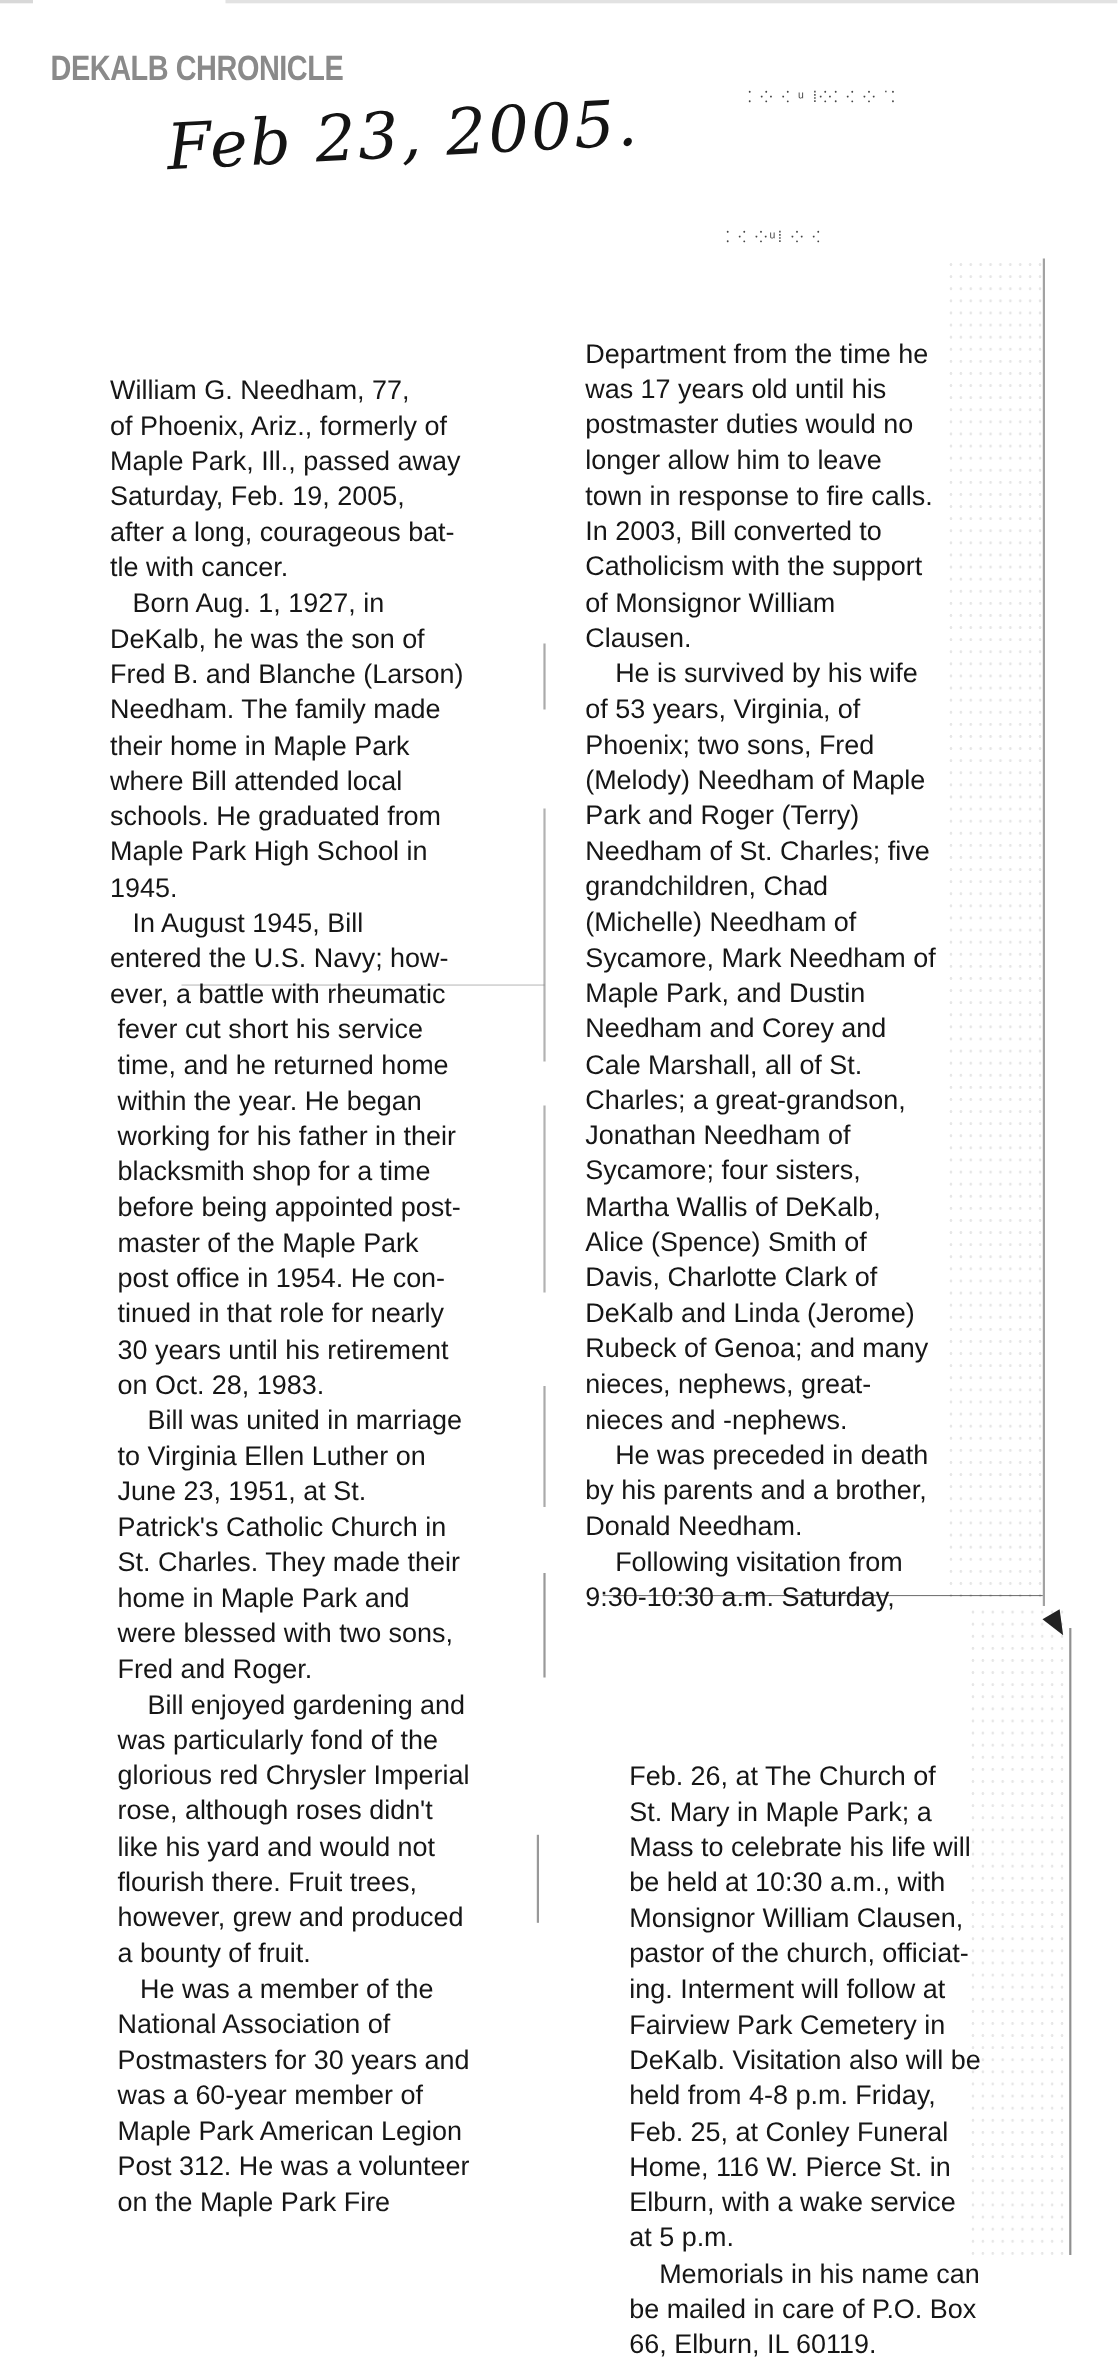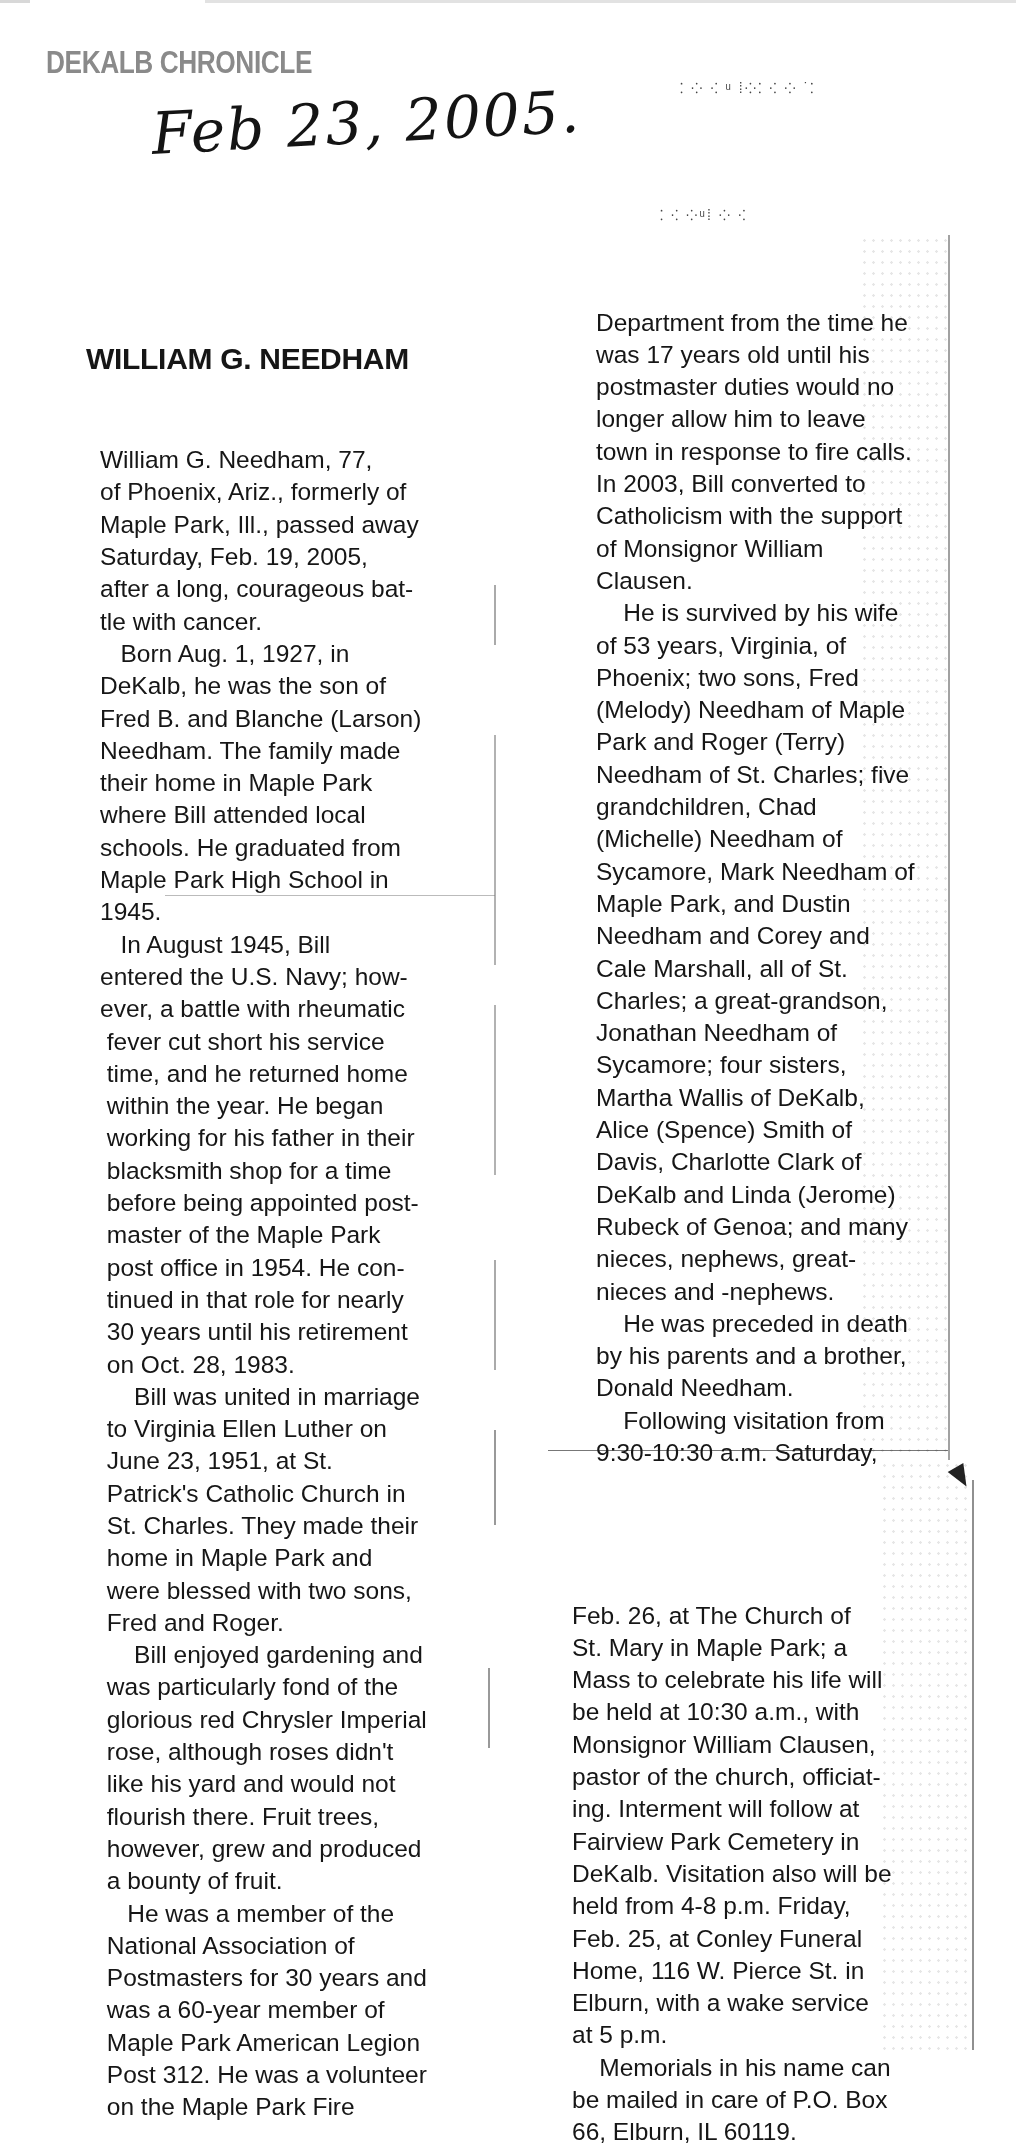--- a/index.html
+++ b/index.html
@@ -20,21 +20,21 @@
       font-family: "DejaVu Serif", serif; font-style: italic;
       font-size: 58px; color: #141414; transform: rotate(-3deg);
       transform-origin: left top; letter-spacing: 2px;
     }
     .speckle { position: absolute; font-size: 14px; color: #444; letter-spacing: 2px; }
     .col {
       position: absolute; font-size: 24.5px; line-height: 32.3px;
       white-space: pre; color: #161616;
     }
     .col-left { left: 100px; top: 275px; }
-    .col-right { left: 596px; top: 242px; }
+    .col-right { left: 532px; top: 242px; }
     .col-right-lower { left: 572px; top: 1535px; }
     .headline {
       font-weight: bold; font-size: 30px; line-height: 38px; letter-spacing: -0.3px;
       margin-left: -14px; display: block; margin-bottom: 2px;
     }
     .line { display: block; }
     .rule {
       position: absolute; width: 2px; background: #555;
     }
     .hrule { position: absolute; height: 1px; background: #777; }
@@ -70,21 +70,20 @@
 <div class="rule" style="left:948px;top:235px;height:1225px;opacity:0.55"></div>
 <div class="rule" style="left:972px;top:1480px;height:570px;opacity:0.65"></div>
 <div class="hrule" style="left:548px;top:1450px;width:400px;"></div>
 <div class="hrule" style="left:165px;top:895px;width:330px;opacity:0.5"></div>
 <div class="tear-mark"></div>
 
 <div class="grain" style="left:860px;top:235px;width:90px;height:1225px;"></div>
 <div class="grain" style="left:880px;top:1460px;width:92px;height:590px;"></div>
 
 <div class="col col-left">
-  <span class="headline">WILLIAM G. NEEDHAM</span>
   <div id="left-lines"><span class="line">William G. Needham, 77,</span><span class="line">of Phoenix, Ariz., formerly of</span><span class="line">Maple Park, Ill., passed away</span><span class="line">Saturday, Feb. 19, 2005,</span><span class="line">after a long, courageous bat-</span><span class="line">tle with cancer.</span><span class="line">   Born Aug. 1, 1927, in</span><span class="line">DeKalb, he was the son of</span><span class="line">Fred B. and Blanche (Larson)</span><span class="line">Needham. The family made</span><span class="line">their home in Maple Park</span><span class="line">where Bill attended local</span><span class="line">schools. He graduated from</span><span class="line">Maple Park High School in</span><span class="line">1945.</span><span class="line">   In August 1945, Bill</span><span class="line">entered the U.S. Navy; how-</span><span class="line">ever, a battle with rheumatic</span><span class="line"> fever cut short his service</span><span class="line"> time, and he returned home</span><span class="line"> within the year. He began</span><span class="line"> working for his father in their</span><span class="line"> blacksmith shop for a time</span><span class="line"> before being appointed post-</span><span class="line"> master of the Maple Park</span><span class="line"> post office in 1954. He con-</span><span class="line"> tinued in that role for nearly</span><span class="line"> 30 years until his retirement</span><span class="line"> on Oct. 28, 1983.</span><span class="line">     Bill was united in marriage</span><span class="line"> to Virginia Ellen Luther on</span><span class="line"> June 23, 1951, at St.</span><span class="line"> Patrick's Catholic Church in</span><span class="line"> St. Charles. They made their</span><span class="line"> home in Maple Park and</span><span class="line"> were blessed with two sons,</span><span class="line"> Fred and Roger.</span><span class="line">     Bill enjoyed gardening and</span><span class="line"> was particularly fond of the</span><span class="line"> glorious red Chrysler Imperial</span><span class="line"> rose, although roses didn't</span><span class="line"> like his yard and would not</span><span class="line"> flourish there. Fruit trees,</span><span class="line"> however, grew and produced</span><span class="line"> a bounty of fruit.</span><span class="line">    He was a member of the</span><span class="line"> National Association of</span><span class="line"> Postmasters for 30 years and</span><span class="line"> was a 60-year member of</span><span class="line"> Maple Park American Legion</span><span class="line"> Post 312. He was a volunteer</span><span class="line"> on the Maple Park Fire</span></div>
 </div>
 
 <div class="col col-right">
   <div id="right-upper-lines"><span class="line">Department from the time he</span><span class="line">was 17 years old until his</span><span class="line">postmaster duties would no</span><span class="line">longer allow him to leave</span><span class="line">town in response to fire calls.</span><span class="line">In 2003, Bill converted to</span><span class="line">Catholicism with the support</span><span class="line">of Monsignor William</span><span class="line">Clausen.</span><span class="line">    He is survived by his wife</span><span class="line">of 53 years, Virginia, of</span><span class="line">Phoenix; two sons, Fred</span><span class="line">(Melody) Needham of Maple</span><span class="line">Park and Roger (Terry)</span><span class="line">Needham of St. Charles; five</span><span class="line">grandchildren, Chad</span><span class="line">(Michelle) Needham of</span><span class="line">Sycamore, Mark Needham of</span><span class="line">Maple Park, and Dustin</span><span class="line">Needham and Corey and</span><span class="line">Cale Marshall, all of St.</span><span class="line">Charles; a great-grandson,</span><span class="line">Jonathan Needham of</span><span class="line">Sycamore; four sisters,</span><span class="line">Martha Wallis of DeKalb,</span><span class="line">Alice (Spence) Smith of</span><span class="line">Davis, Charlotte Clark of</span><span class="line">DeKalb and Linda (Jerome)</span><span class="line">Rubeck of Genoa; and many</span><span class="line">nieces, nephews, great-</span><span class="line">nieces and -nephews.</span><span class="line">    He was preceded in death</span><span class="line">by his parents and a brother,</span><span class="line">Donald Needham.</span><span class="line">    Following visitation from</span><span class="line">9:30-10:30 a.m. Saturday,</span></div>
 </div>
 
 <div class="col col-right-lower">
   <div id="right-lower-lines"><span class="line">Feb. 26, at The Church of</span><span class="line">St. Mary in Maple Park; a</span><span class="line">Mass to celebrate his life will</span><span class="line">be held at 10:30 a.m., with</span><span class="line">Monsignor William Clausen,</span><span class="line">pastor of the church, officiat-</span><span class="line">ing. Interment will follow at</span><span class="line">Fairview Park Cemetery in</span><span class="line">DeKalb. Visitation also will be</span><span class="line">held from 4-8 p.m. Friday,</span><span class="line">Feb. 25, at Conley Funeral</span><span class="line">Home, 116 W. Pierce St. in</span><span class="line">Elburn, with a wake service</span><span class="line">at 5 p.m.</span><span class="line">    Memorials in his name can</span><span class="line">be mailed in care of P.O. Box</span><span class="line">66, Elburn, IL 60119.</span></div>
 </div>

